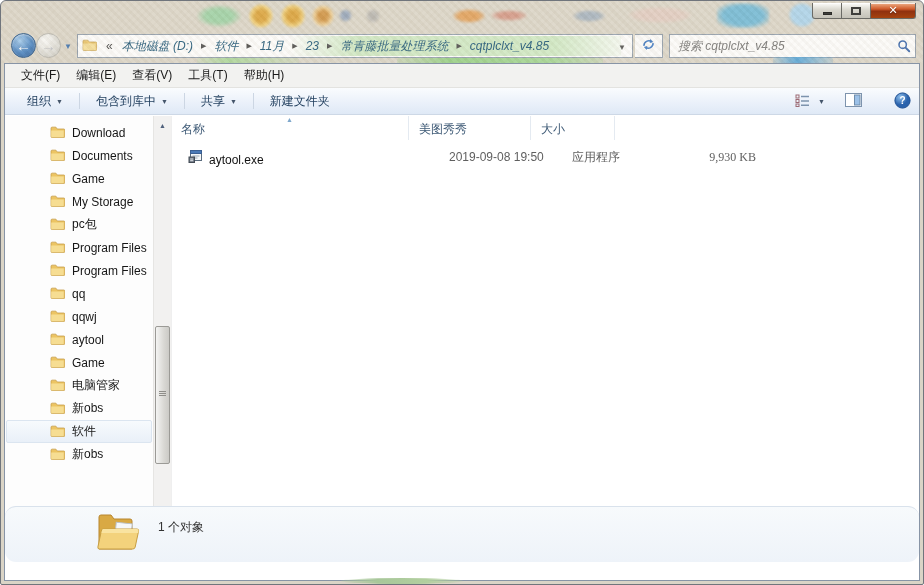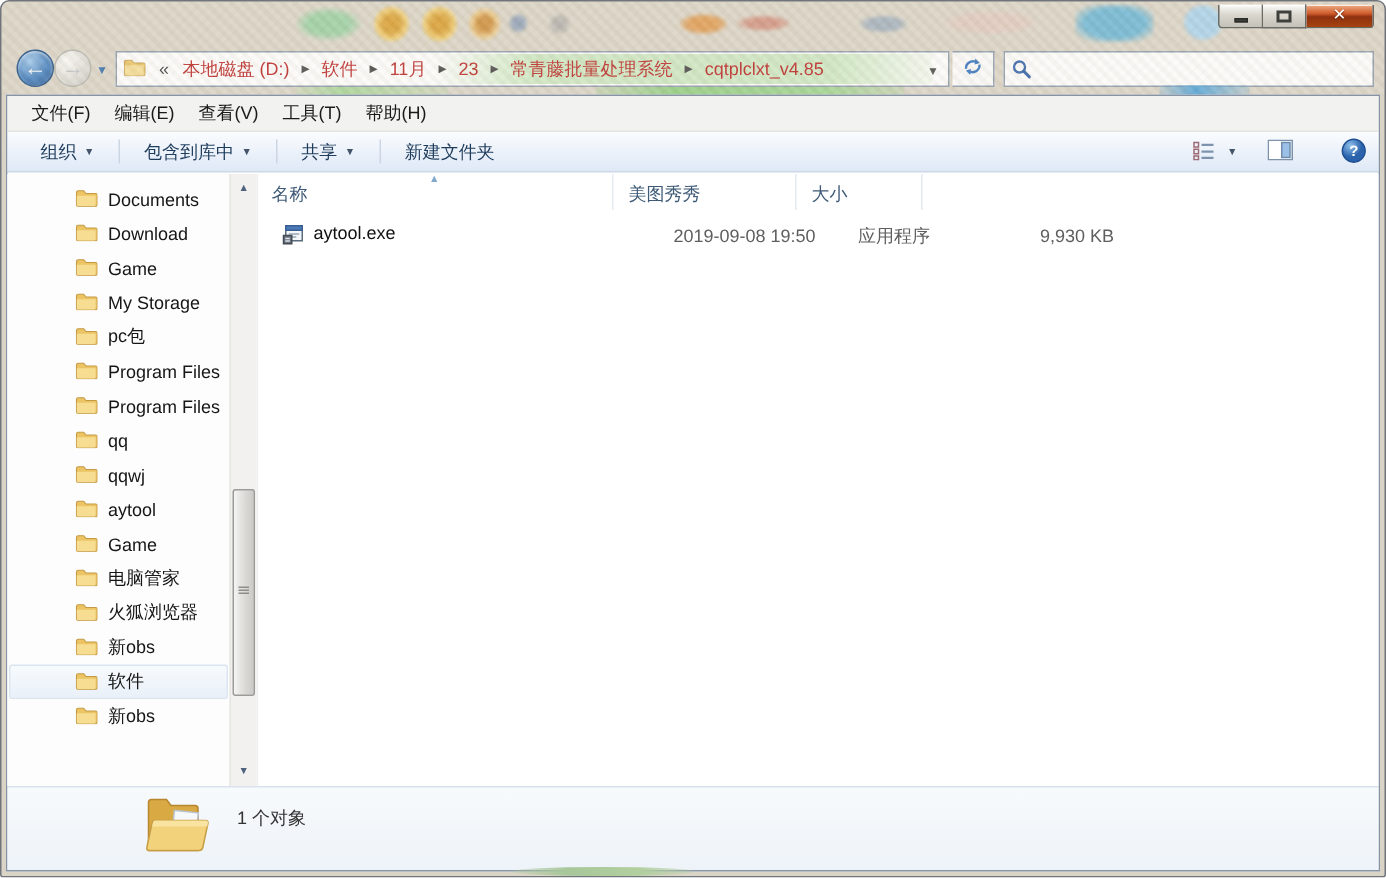--- a/index.html
+++ b/index.html
@@ -39,21 +39,21 @@
     font-size:15px; font-weight:bold; }
   .nav-dd{ position:absolute; left:63px; top:13px; font-size:8px; color:#2e67a8; }
   .addressbar{ position:absolute; left:76px; top:5px; width:556px; height:24px; background:#fff;
     border:1px solid #8a98a8; display:flex; align-items:center; overflow:hidden; }
   .addr-progress{ position:absolute; top:1px; bottom:1px; left:38%; width:60%; pointer-events:none;
     background:linear-gradient(90deg, rgba(205,234,194,0), var(--progress_green) 20%, var(--progress_green) 80%, rgba(205,234,194,.2)); }
   .addr-folder{ margin:0 5px 0 4px; flex:0 0 auto; position:relative; }
   .addr-overflow{ color:#333; padding:0 4px; position:relative; }
   .crumbs{ display:flex; align-items:center; position:relative; }
   .crumb-wrap{ display:flex; align-items:center; }
-  .crumb{ padding:3px 5px; color:#b91c1c; white-space:nowrap; cursor:default; }
+  .crumb{ padding:3px 5px; color:#0c4a6e; white-space:nowrap; cursor:default;font-style:italic; }
   .crumb-sep{ font-size:7px; color:#3d3d3d; padding:0 3px; }
   .crumb-wrap:last-child .crumb-sep{ display:none; }
   .addr-dd{ position:absolute; right:6px; top:8px; font-size:8px; color:#444; }
   .refresh-btn{ position:absolute; left:634px; top:5px; width:28px; height:24px; background:#fdfdfd;
     border:1px solid #8a98a8; border-left:none; display:flex; align-items:center; justify-content:center; }
   .searchbox{ position:absolute; left:668px; top:5px; width:247px; height:24px; background:#fff;
     border:1px solid #8a98a8; display:flex; align-items:center; }
   .search-input{ flex:1; border:none; outline:none; font-style:italic; color:#6d6d6d;
     font-size:12px; padding:0 4px 0 8px; font-family:inherit; background:transparent; }
   .search-input::placeholder{ color:#6d6d6d; font-style:italic; }
@@ -97,29 +97,29 @@
   .cols-header{ position:absolute; left:0; top:0; right:0; height:24px; display:flex; }
   .col-h{ border-right:1px solid #e4eaf1; color:#3e5a76; padding:5px 0 0 10px; position:relative; cursor:default; }
   .col-name{ width:237px; padding-left:9px; }
   .col-date{ width:122px; }
   .col-type{ width:118px; }
   .col-size{ width:84px; }
   .col-fill{ flex:1; border-right:none; }
   .sort-arrow{ position:absolute; top:0; left:50%; margin-left:-4px; font-size:7px; color:#7fa8cc; }
 
   .file-row{ position:absolute; left:0; top:30px; right:0; height:22px; display:flex; align-items:center; cursor:default; }
-  .fr-name{ width:268px; display:flex; align-items:flex-start; padding-left:16px; }
+  .fr-name{ width:268px; display:flex; align-items:flex-end; padding-left:16px; }
   .fr-name .fname{ margin-left:5px; color:#111; }
   .fr-date{ width:122px; padding-left:9px; color:#5f5f5f; }
   .fr-type{ width:118px; padding-left:10px; color:#5f5f5f; }
-  .fr-size{ width:84px; text-align:center; padding-right:8px; color:#5f5f5f; }
+  .fr-size{ width:84px; text-align:right; padding-right:8px; color:#5f5f5f;font-family:Liberation Serif, serif; }
 
   
-  .statusbar{ position:absolute; left:0; right:0; bottom:0; height:56px;
-    background:linear-gradient(#f7fafc,#eef3f9); border-top:1px solid #d9e2ec; }
+  .statusbar{ position:absolute; left:0; right:0; bottom:18px; height:56px;
+    background:linear-gradient(#f7fafc,#eef3f9); border-top:1px solid #d9e2ec;border-radius:11px; }
   .status-icon{ position:absolute; left:88px; top:2px; }
   .status-text{ position:absolute; left:153px; top:12px; color:#333; }
 
   .bottom-frame{ position:absolute; left:0; right:0; bottom:0; height:3px; }
 </style>
 </head>
 <body>
 
 <div class="window">
 
@@ -203,20 +203,21 @@
         <svg width="15" height="15" viewBox="0 0 16 16" fill="none">
           <path d="M3.2 9.5 A5 5 0 0 1 11.3 5.2" stroke="#2e6fc0" stroke-width="1.7"></path>
           <path d="M12.8 6.5 A5 5 0 0 1 4.7 10.8" stroke="#2e6fc0" stroke-width="1.7"></path>
           <path d="M9.8 2.2 L13 5.4 L9.3 6.4 Z" fill="#2e6fc0"></path>
           <path d="M6.2 13.8 L3 10.6 L6.7 9.6 Z" fill="#2e6fc0"></path>
         </svg>
       </span>
     </div>
 
     <div class="searchbox">
+      <input class="search-input" type="text" placeholder="搜索 cqtplclxt_v4.85" style="">
       <span class="search-mag">
         <svg width="14" height="14" viewBox="0 0 16 16" fill="none">
           <circle cx="6.5" cy="6.5" r="4.2" stroke="#2a5ca8" stroke-width="1.8"></circle>
           <line x1="9.8" y1="9.8" x2="14" y2="14" stroke="#2a5ca8" stroke-width="2.2" stroke-linecap="round"></line>
         </svg>
       </span>
     </div>
 
     <div class="blob" style="left:196px;top:29px;width:102px;height:8px;background:linear-gradient(90deg,rgba(166,214,149,.2),#a6d695 30%,rgba(166,214,149,.2));filter:none;border-radius:2px;"></div>
     <div class="blob" style="left:396px;top:29px;width:206px;height:9px;background:linear-gradient(90deg,rgba(143,206,126,.25),#8fce7e 25%,#9ed48e 75%,rgba(143,206,126,.25));filter:none;border-radius:2px;"></div>
@@ -297,38 +298,38 @@
 
       <div class="sidebar">
 
       <div class="sb-item">
             <span>
               <svg width="15" height="13" viewBox="0 0 16 14">
                 <path d="M1 3.5 q0-1.2 1.2-1.2 h4 l1.6 2 h6.9 q1.2 0 1.2 1.2 v6.8 q0 1.2-1.2 1.2 H2.2 Q1 13.5 1 12.3 z" fill="#ecc463" stroke="#c49a45" stroke-width=".8"></path>
                 <path d="M1.2 6 h13.5 v6.2 q0 1.1-1.1 1.1 H2.3 Q1.2 13.3 1.2 12.2 z" fill="#f6dd92"></path>
               </svg>
             </span>
+            <span class="sb-label">Download</span>
+          </div>
+          <div class="sb-item">
+            <span>
+              <svg width="15" height="13" viewBox="0 0 16 14">
+                <path d="M1 3.5 q0-1.2 1.2-1.2 h4 l1.6 2 h6.9 q1.2 0 1.2 1.2 v6.8 q0 1.2-1.2 1.2 H2.2 Q1 13.5 1 12.3 z" fill="#ecc463" stroke="#c49a45" stroke-width=".8"></path>
+                <path d="M1.2 6 h13.5 v6.2 q0 1.1-1.1 1.1 H2.3 Q1.2 13.3 1.2 12.2 z" fill="#f6dd92"></path>
+              </svg>
+            </span>
             <span class="sb-label">Documents</span>
           </div>
           <div class="sb-item">
             <span>
               <svg width="15" height="13" viewBox="0 0 16 14">
                 <path d="M1 3.5 q0-1.2 1.2-1.2 h4 l1.6 2 h6.9 q1.2 0 1.2 1.2 v6.8 q0 1.2-1.2 1.2 H2.2 Q1 13.5 1 12.3 z" fill="#ecc463" stroke="#c49a45" stroke-width=".8"></path>
                 <path d="M1.2 6 h13.5 v6.2 q0 1.1-1.1 1.1 H2.3 Q1.2 13.3 1.2 12.2 z" fill="#f6dd92"></path>
               </svg>
             </span>
-            <span class="sb-label">Download</span>
-          </div>
-          <div class="sb-item">
-            <span>
-              <svg width="15" height="13" viewBox="0 0 16 14">
-                <path d="M1 3.5 q0-1.2 1.2-1.2 h4 l1.6 2 h6.9 q1.2 0 1.2 1.2 v6.8 q0 1.2-1.2 1.2 H2.2 Q1 13.5 1 12.3 z" fill="#ecc463" stroke="#c49a45" stroke-width=".8"></path>
-                <path d="M1.2 6 h13.5 v6.2 q0 1.1-1.1 1.1 H2.3 Q1.2 13.3 1.2 12.2 z" fill="#f6dd92"></path>
-              </svg>
-            </span>
             <span class="sb-label">Game</span>
           </div>
           <div class="sb-item">
             <span>
               <svg width="15" height="13" viewBox="0 0 16 14">
                 <path d="M1 3.5 q0-1.2 1.2-1.2 h4 l1.6 2 h6.9 q1.2 0 1.2 1.2 v6.8 q0 1.2-1.2 1.2 H2.2 Q1 13.5 1 12.3 z" fill="#ecc463" stroke="#c49a45" stroke-width=".8"></path>
                 <path d="M1.2 6 h13.5 v6.2 q0 1.1-1.1 1.1 H2.3 Q1.2 13.3 1.2 12.2 z" fill="#f6dd92"></path>
               </svg>
             </span>
             <span class="sb-label">My Storage</span>
@@ -397,29 +398,20 @@
             <span class="sb-label">Game</span>
           </div>
           <div class="sb-item">
             <span>
               <svg width="15" height="13" viewBox="0 0 16 14">
                 <path d="M1 3.5 q0-1.2 1.2-1.2 h4 l1.6 2 h6.9 q1.2 0 1.2 1.2 v6.8 q0 1.2-1.2 1.2 H2.2 Q1 13.5 1 12.3 z" fill="#ecc463" stroke="#c49a45" stroke-width=".8"></path>
                 <path d="M1.2 6 h13.5 v6.2 q0 1.1-1.1 1.1 H2.3 Q1.2 13.3 1.2 12.2 z" fill="#f6dd92"></path>
               </svg>
             </span>
             <span class="sb-label">电脑管家</span>
-          </div>
-          <div class="sb-item">
-            <span>
-              <svg width="15" height="13" viewBox="0 0 16 14">
-                <path d="M1 3.5 q0-1.2 1.2-1.2 h4 l1.6 2 h6.9 q1.2 0 1.2 1.2 v6.8 q0 1.2-1.2 1.2 H2.2 Q1 13.5 1 12.3 z" fill="#ecc463" stroke="#c49a45" stroke-width=".8"></path>
-                <path d="M1.2 6 h13.5 v6.2 q0 1.1-1.1 1.1 H2.3 Q1.2 13.3 1.2 12.2 z" fill="#f6dd92"></path>
-              </svg>
-            </span>
-            <span class="sb-label">火狐浏览器</span>
           </div>
           <div class="sb-item">
             <span>
               <svg width="15" height="13" viewBox="0 0 16 14">
                 <path d="M1 3.5 q0-1.2 1.2-1.2 h4 l1.6 2 h6.9 q1.2 0 1.2 1.2 v6.8 q0 1.2-1.2 1.2 H2.2 Q1 13.5 1 12.3 z" fill="#ecc463" stroke="#c49a45" stroke-width=".8"></path>
                 <path d="M1.2 6 h13.5 v6.2 q0 1.1-1.1 1.1 H2.3 Q1.2 13.3 1.2 12.2 z" fill="#f6dd92"></path>
               </svg>
             </span>
             <span class="sb-label">新obs</span>
           </div>

